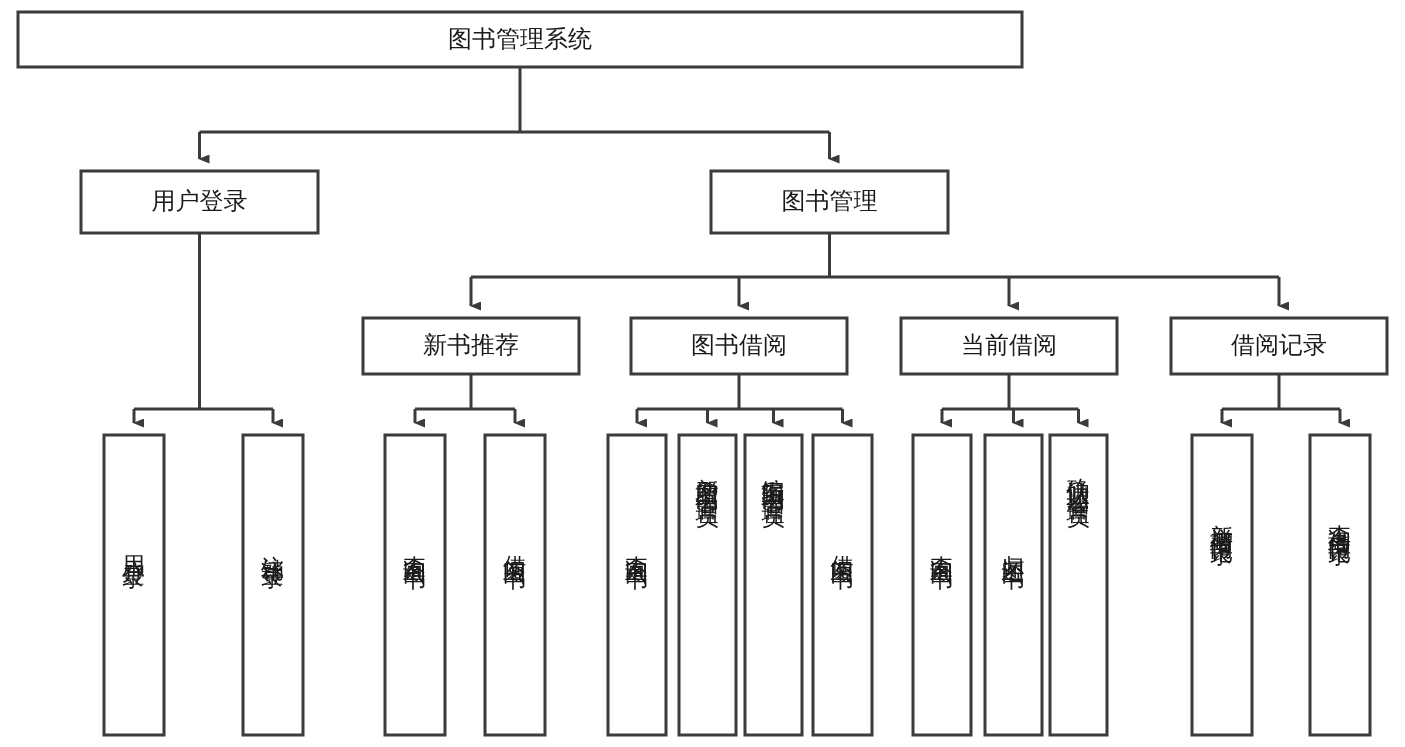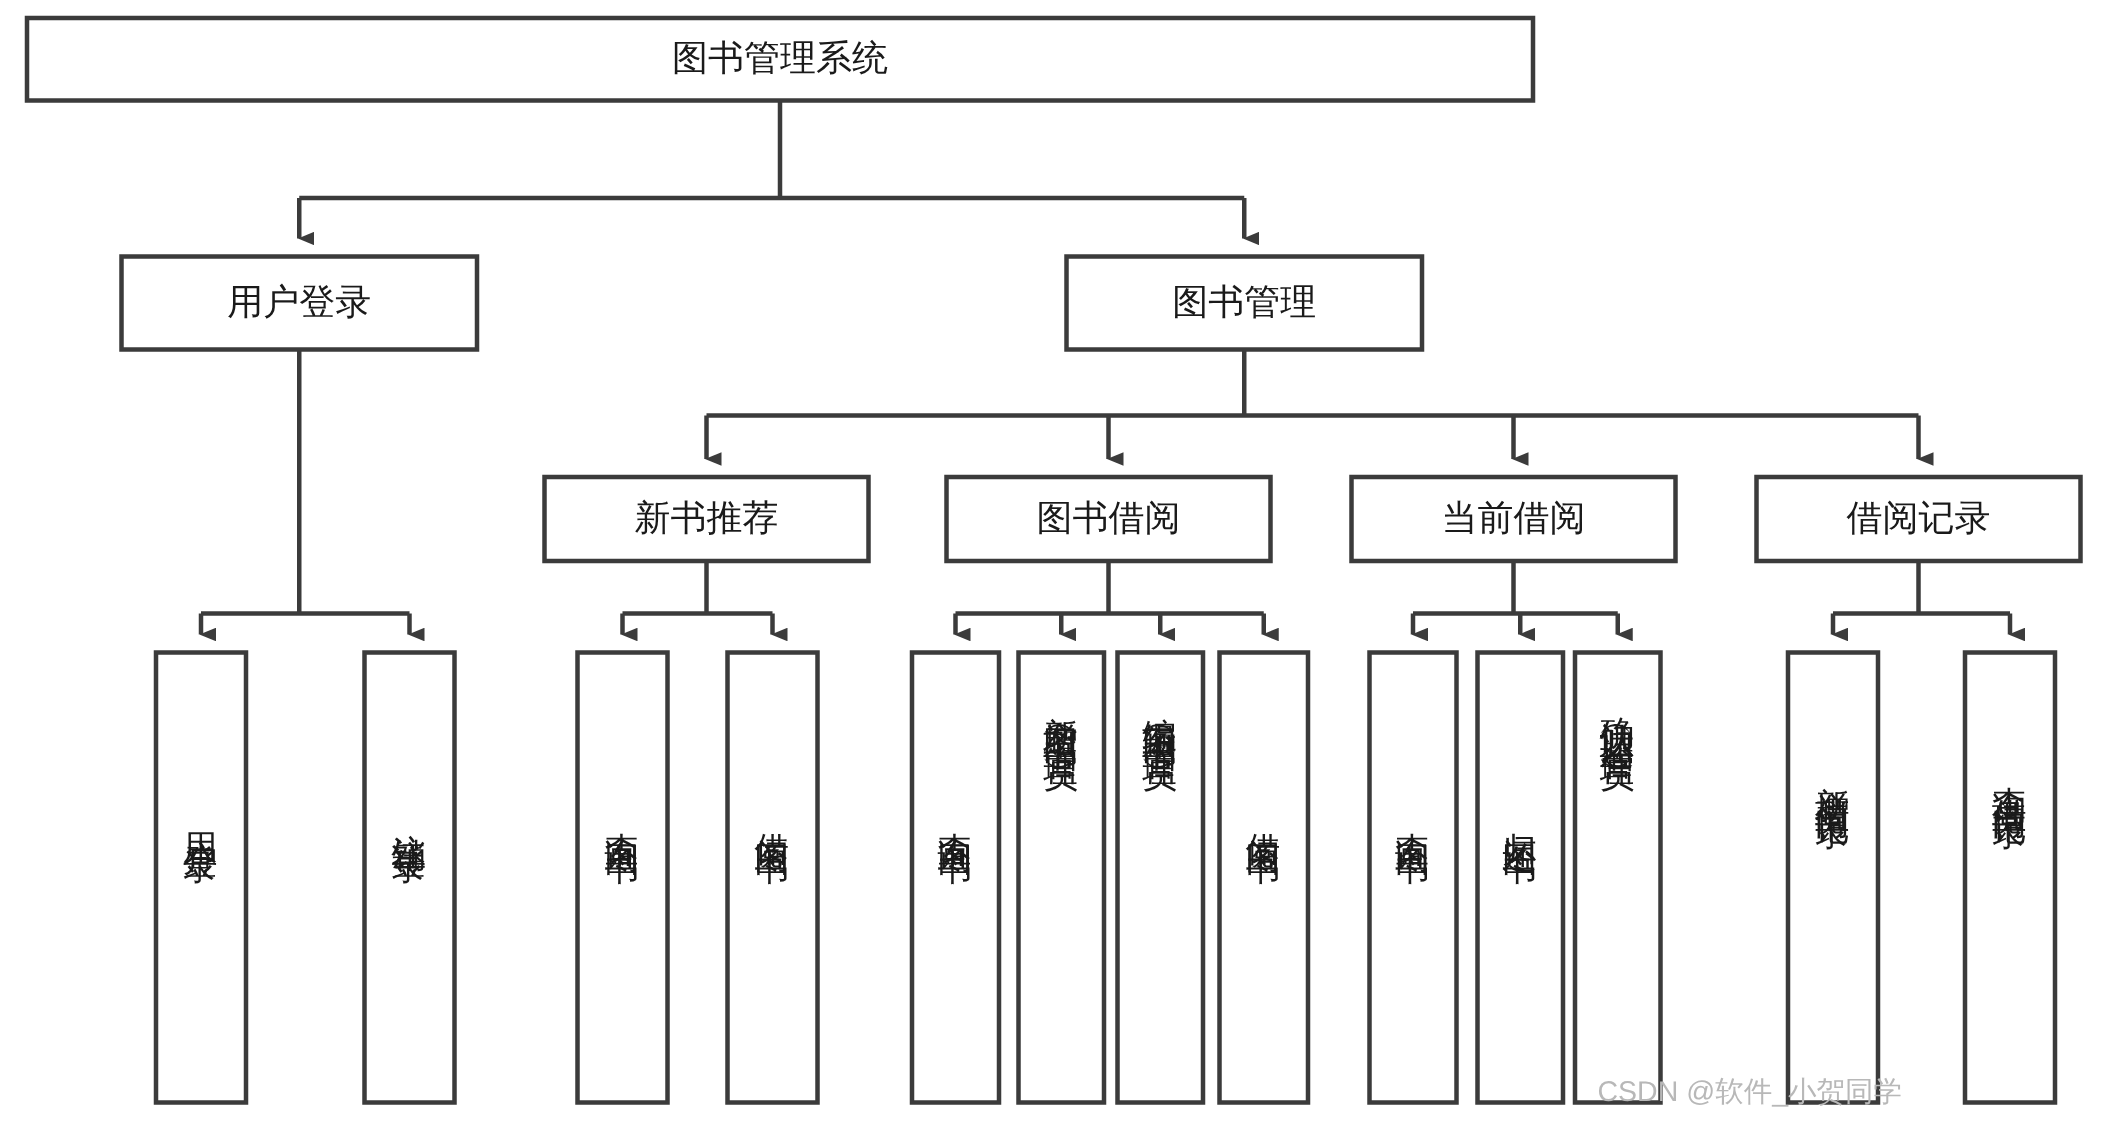--- a/index.html
+++ b/index.html
@@ -185,14 +185,13 @@
         <g>
           <rect x="1192" y="435" width="60" height="300" class="node-rect"></rect>
           <text class="node-label vertical" x="1222" y="518" dominant-baseline="hanging">新增借阅记录</text>
         </g>
         <g>
           <rect x="1310" y="435" width="60" height="300" class="node-rect"></rect>
           <text class="node-label vertical" x="1340" y="518" dominant-baseline="hanging">查询借阅记录</text>
         </g>
       </g>
   </svg>
-  <div class="watermark">CSDN @软件_小贺同学</div>
 </div>
 
 </body></html>

